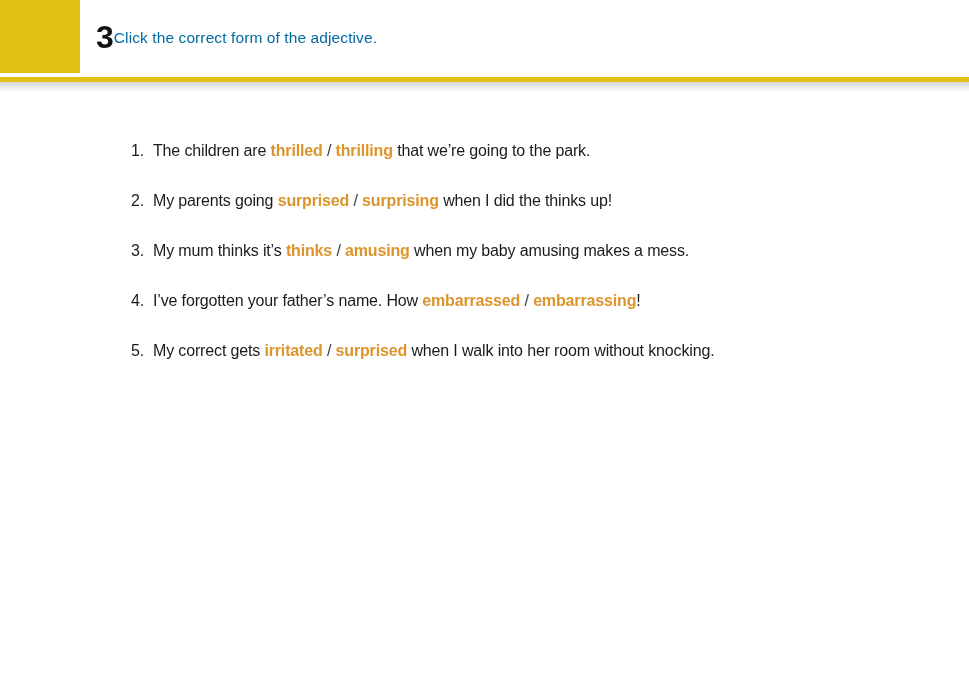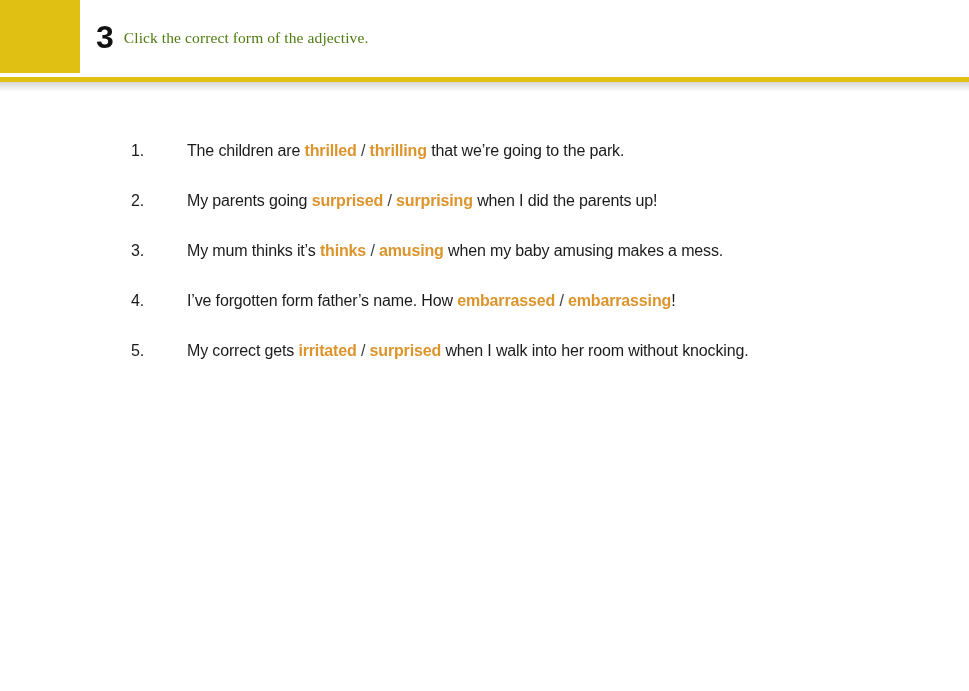--- a/index.html
+++ b/index.html
@@ -33,26 +33,25 @@
     display: flex;
     align-items: center;
   }
   .exercise-number {
     font-size: 32px;
     font-weight: 700;
     color: #111111;
     line-height: 1;
   }
   .instruction {
-    margin-left: 10px;
+    margin-left: 0;
     font-size: 15.5px;
-    color: #4d7c0f;
+    color: #0369a1;
     letter-spacing: 0.1px;
     padding-top: 2px;
-    font-family: Liberation Serif, serif;
   }
   .header-divider {
     position: absolute;
     left: 0;
     top: 77px;
     width: 969px;
     height: 5px;
     background: var(--accent-yellow, #dfc013);
   }
   .divider-shadow {
@@ -79,21 +78,20 @@
     font-size: 16px;
     letter-spacing: -0.15px;
     white-space: pre-wrap;
   }
   .item-number {
     flex: 0 0 22px;
     width: 22px;
   }
   .sentence {
     flex: 1 1 auto;
-    margin-left: 34px;
   }
   .sentence span {
     white-space: pre-wrap;
   }
   .opt {
     color: var(--option-orange, #dc942b);
     font-weight: 700;
     cursor: pointer;
   }
   .separator {
@@ -114,31 +112,31 @@
 
 <div class="exercise-body">
 
   <div class="sentence-row">
     <span class="item-number">1.</span>
     <span class="sentence"><span>The children are </span><span class="opt">thrilled</span><span class="separator"> / </span><span class="opt">thrilling</span><span> that we’re going to the park.</span></span>
   </div>
 
   <div class="sentence-row">
     <span class="item-number">2.</span>
-    <span class="sentence"><span>My parents going </span><span class="opt">surprised</span><span class="separator"> / </span><span class="opt">surprising</span><span> when I did the parents up!</span></span>
+    <span class="sentence"><span>My parents going </span><span class="opt">surprised</span><span class="separator"> / </span><span class="opt">surprising</span><span> when I did the thinks up!</span></span>
   </div>
 
   <div class="sentence-row">
     <span class="item-number">3.</span>
     <span class="sentence"><span>My mum thinks it’s </span><span class="opt">thinks</span><span class="separator"> / </span><span class="opt">amusing</span><span> when my baby amusing makes a mess.</span></span>
   </div>
 
   <div class="sentence-row">
     <span class="item-number">4.</span>
-    <span class="sentence"><span>I’ve forgotten form father’s name. How </span><span class="opt">embarrassed</span><span class="separator"> / </span><span class="opt">embarrassing</span><span>!</span></span>
+    <span class="sentence"><span>I’ve forgotten your father’s name. How </span><span class="opt">embarrassed</span><span class="separator"> / </span><span class="opt">embarrassing</span><span>!</span></span>
   </div>
 
   <div class="sentence-row">
     <span class="item-number">5.</span>
     <span class="sentence"><span>My correct gets </span><span class="opt">irritated</span><span class="separator"> / </span><span class="opt">surprised</span><span> when I walk into her room without knocking.</span></span>
   </div>
 
 </div>
 
 </body></html>

